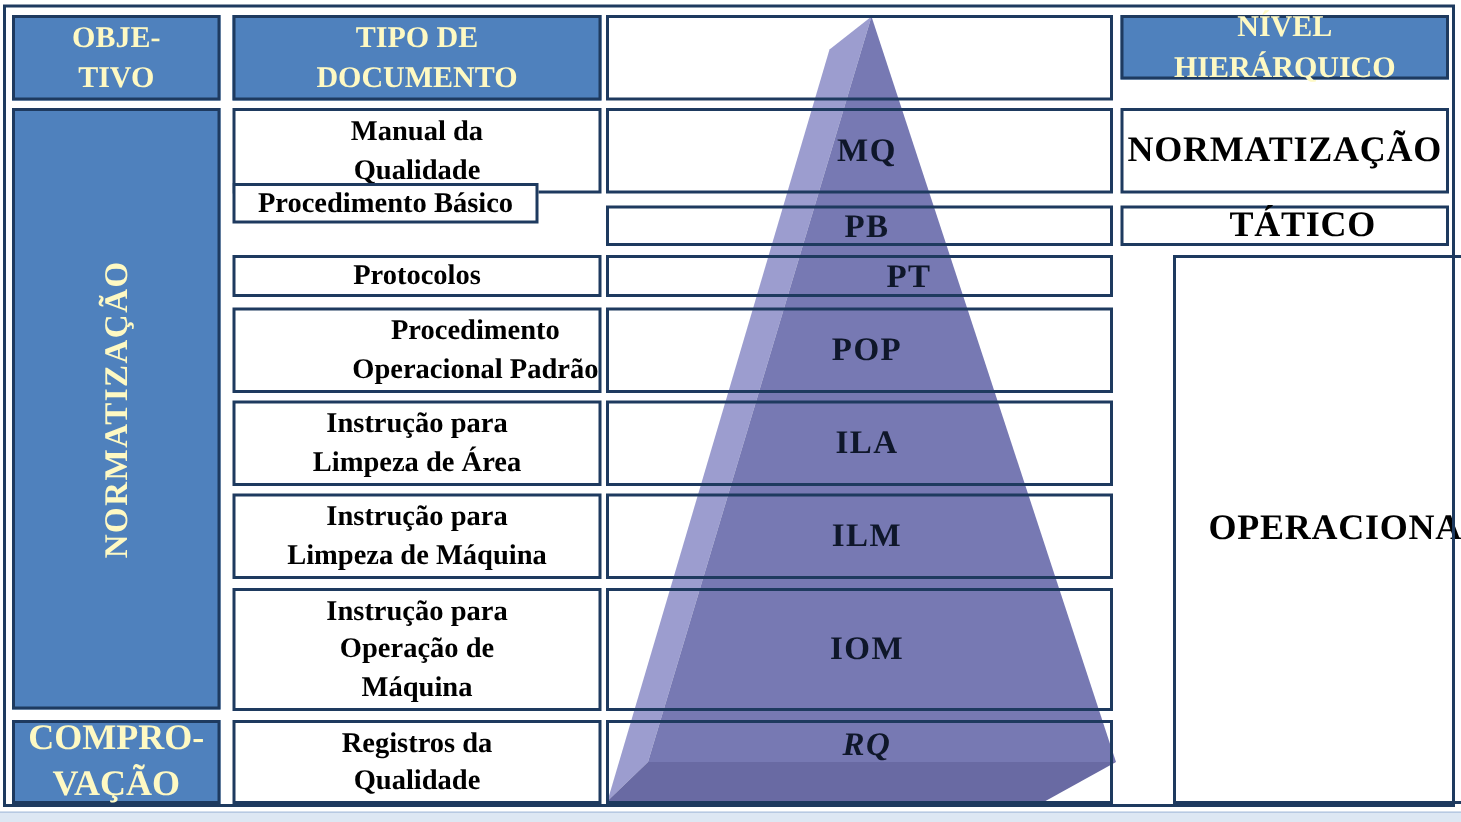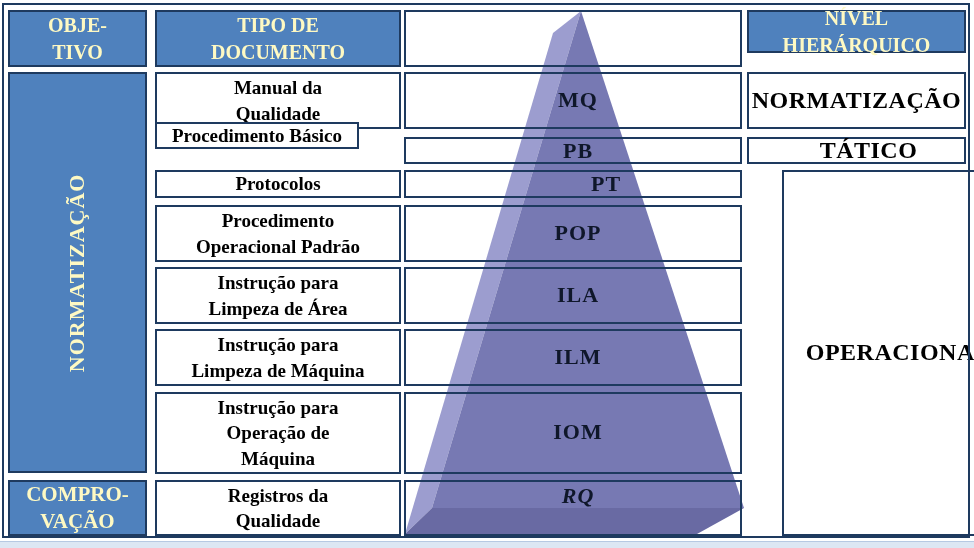--- a/index.html
+++ b/index.html
@@ -83,36 +83,36 @@
   </div>
   <div class="cell pc" style="left:404px;top:10px;width:338px;height:57px;"></div>
   <div class="cell hdr" style="left:747px;top:10px;width:219px;height:43px;justify-content:center;">
     <span>NÍVEL
 HIERÁRQUICO</span>
   </div>
 
   <div class="cell hdr vertical" style="left:8px;top:72px;width:139px;height:401px;">
     <span>NORMATIZAÇÃO</span>
   </div>
-  <div class="cell hdr" style="left:8px;top:480px;width:139px;height:56px;font-size:21px;line-height:1.3;">
+  <div class="cell hdr" style="left:8px;top:480px;width:139px;height:56px;font-size:24px;line-height:1.3;">
     <span>COMPRO-
 VAÇÃO</span>
   </div>
 
   <div class="cell wc" style="left:155px;top:72px;width:246px;height:57px;">
     <span>Manual da
 Qualidade</span>
   </div>
   <div class="cell wc tight" style="left:155px;top:122px;width:204px;height:27px;">
     <span>Procedimento Básico</span>
   </div>
   <div class="cell wc tight" style="left:155px;top:170px;width:246px;height:28px;">
     <span>Protocolos</span>
   </div>
-  <div class="cell wc" style="left:155px;top:205px;width:246px;height:57px;">
+  <div class="cell wc" style="left:155px;top:205px;width:246px;height:57px;justify-content:flex-end;">
     <span>Procedimento
 Operacional Padrão</span>
   </div>
   <div class="cell wc" style="left:155px;top:267px;width:246px;height:57px;">
     <span>Instrução para
 Limpeza de Área</span>
   </div>
   <div class="cell wc" style="left:155px;top:329px;width:246px;height:57px;">
     <span>Instrução para
 Limpeza de Máquina</span>

